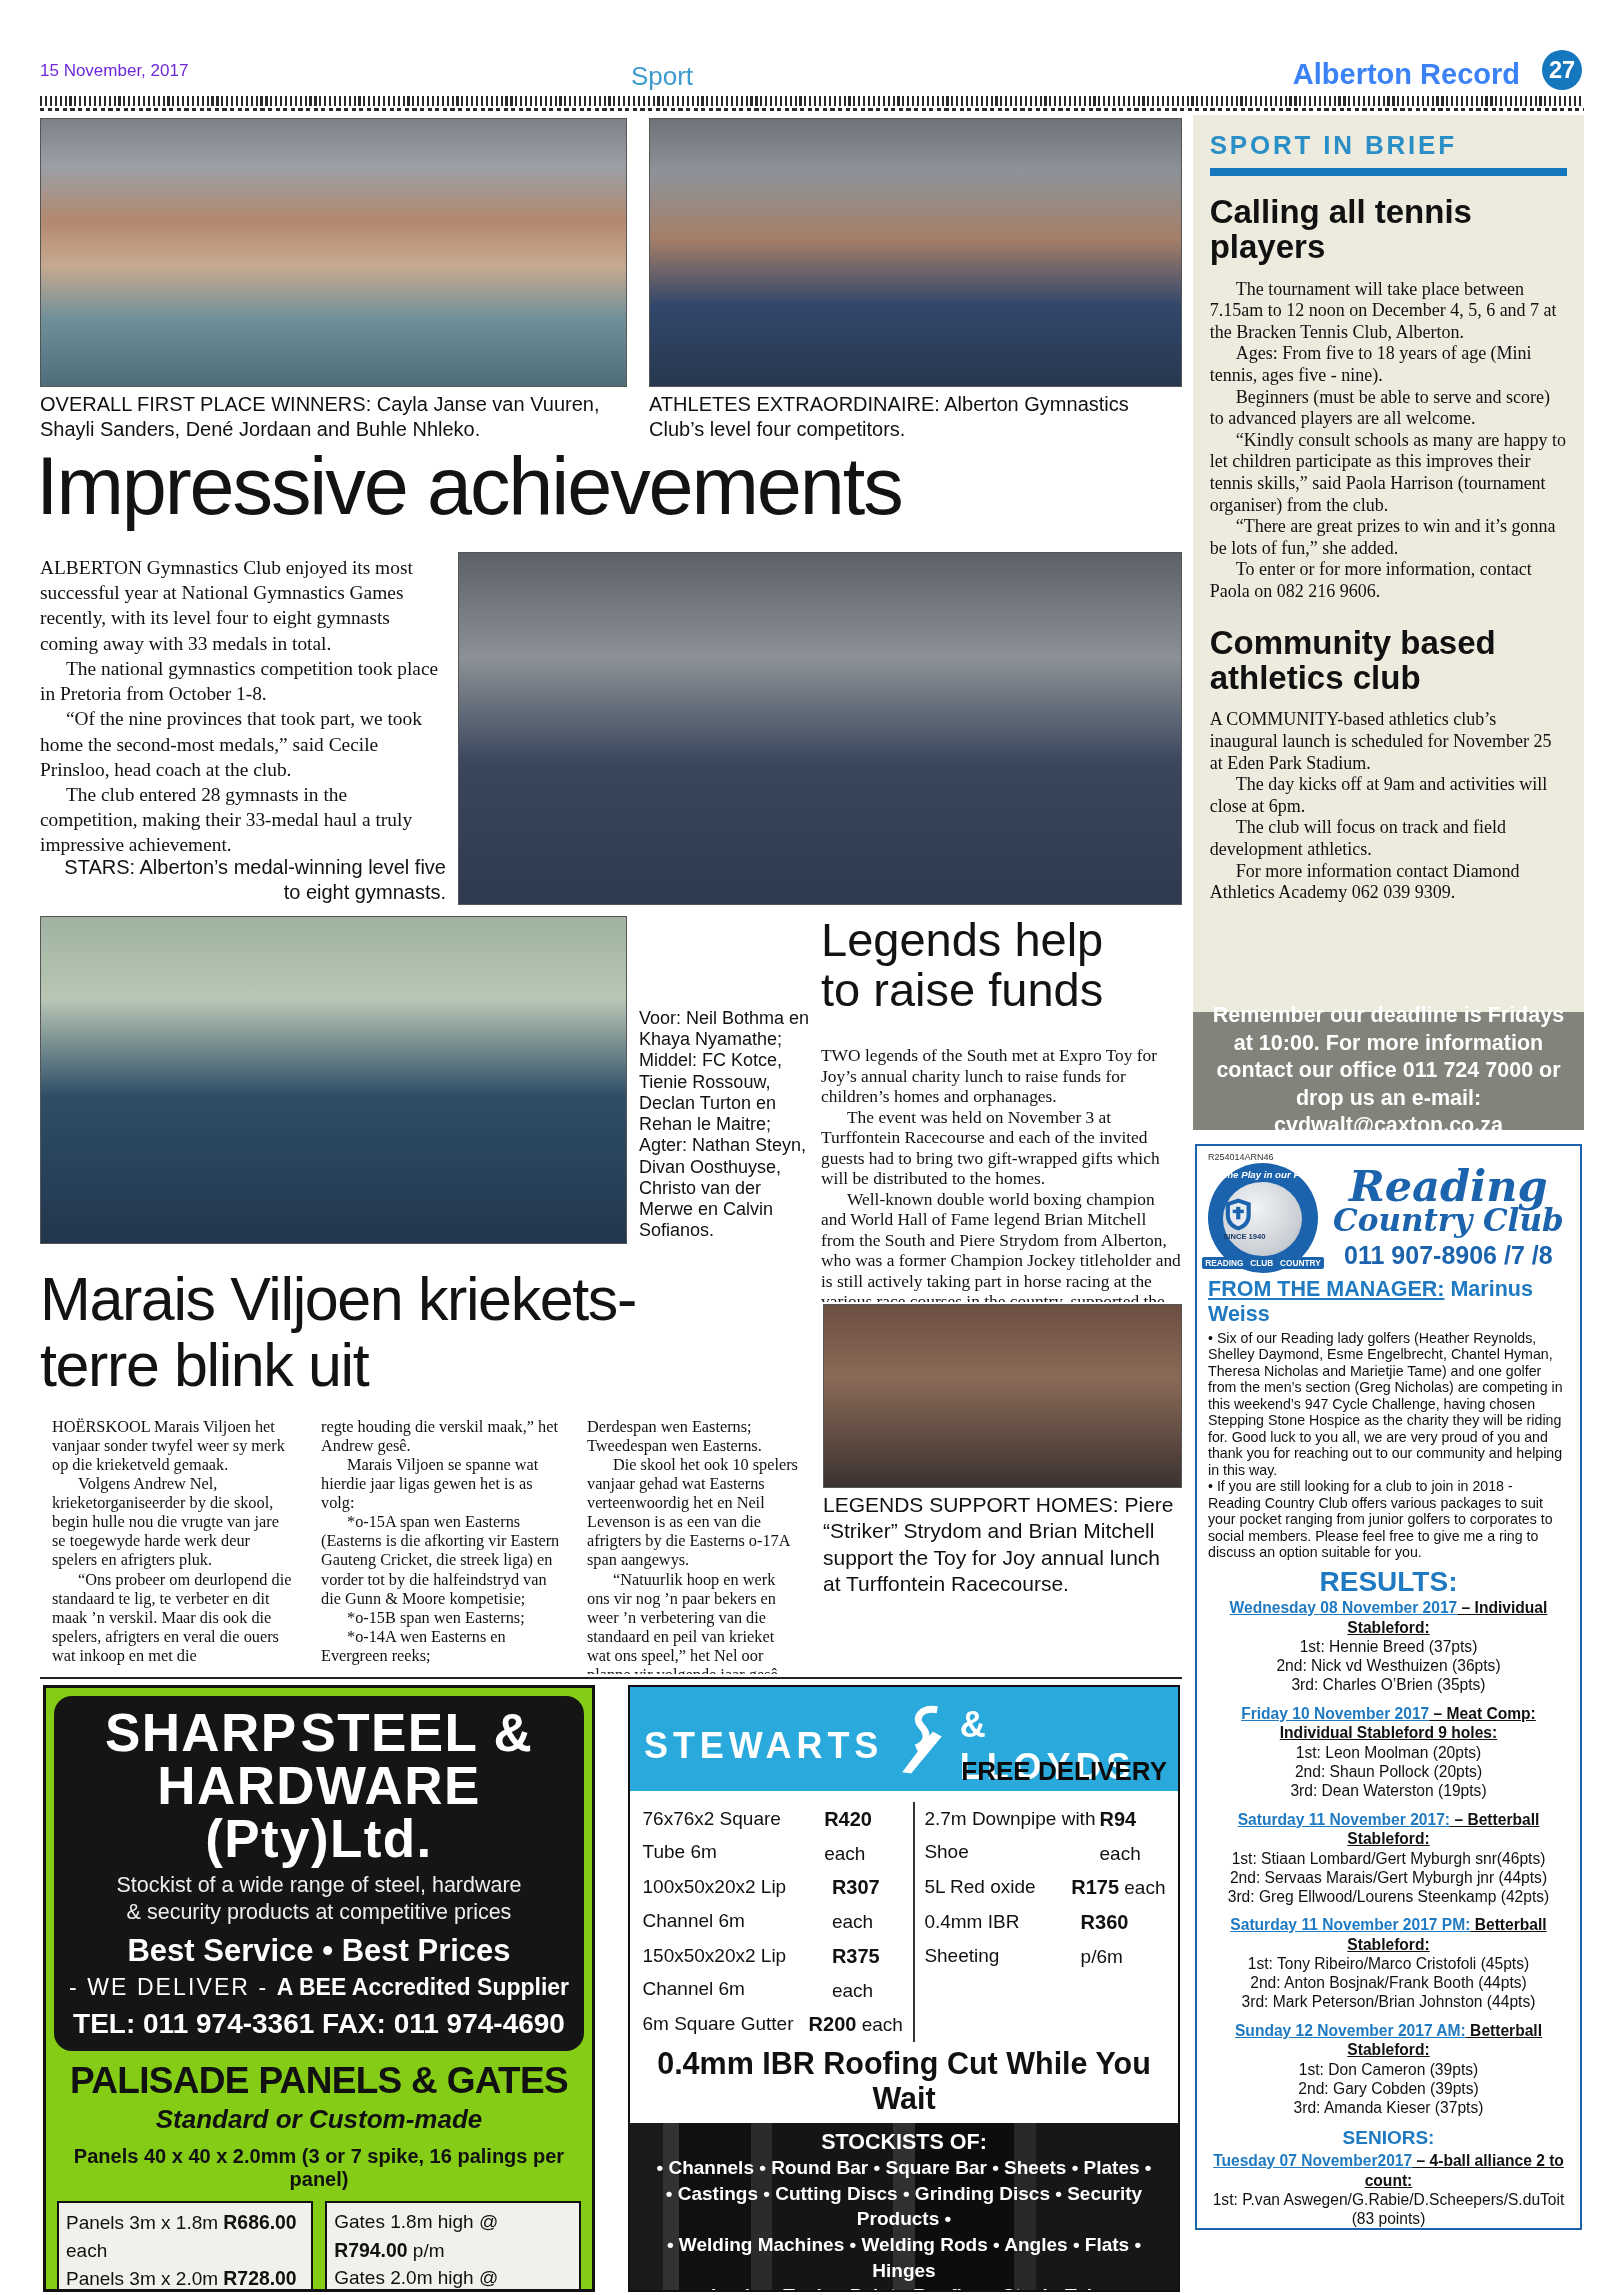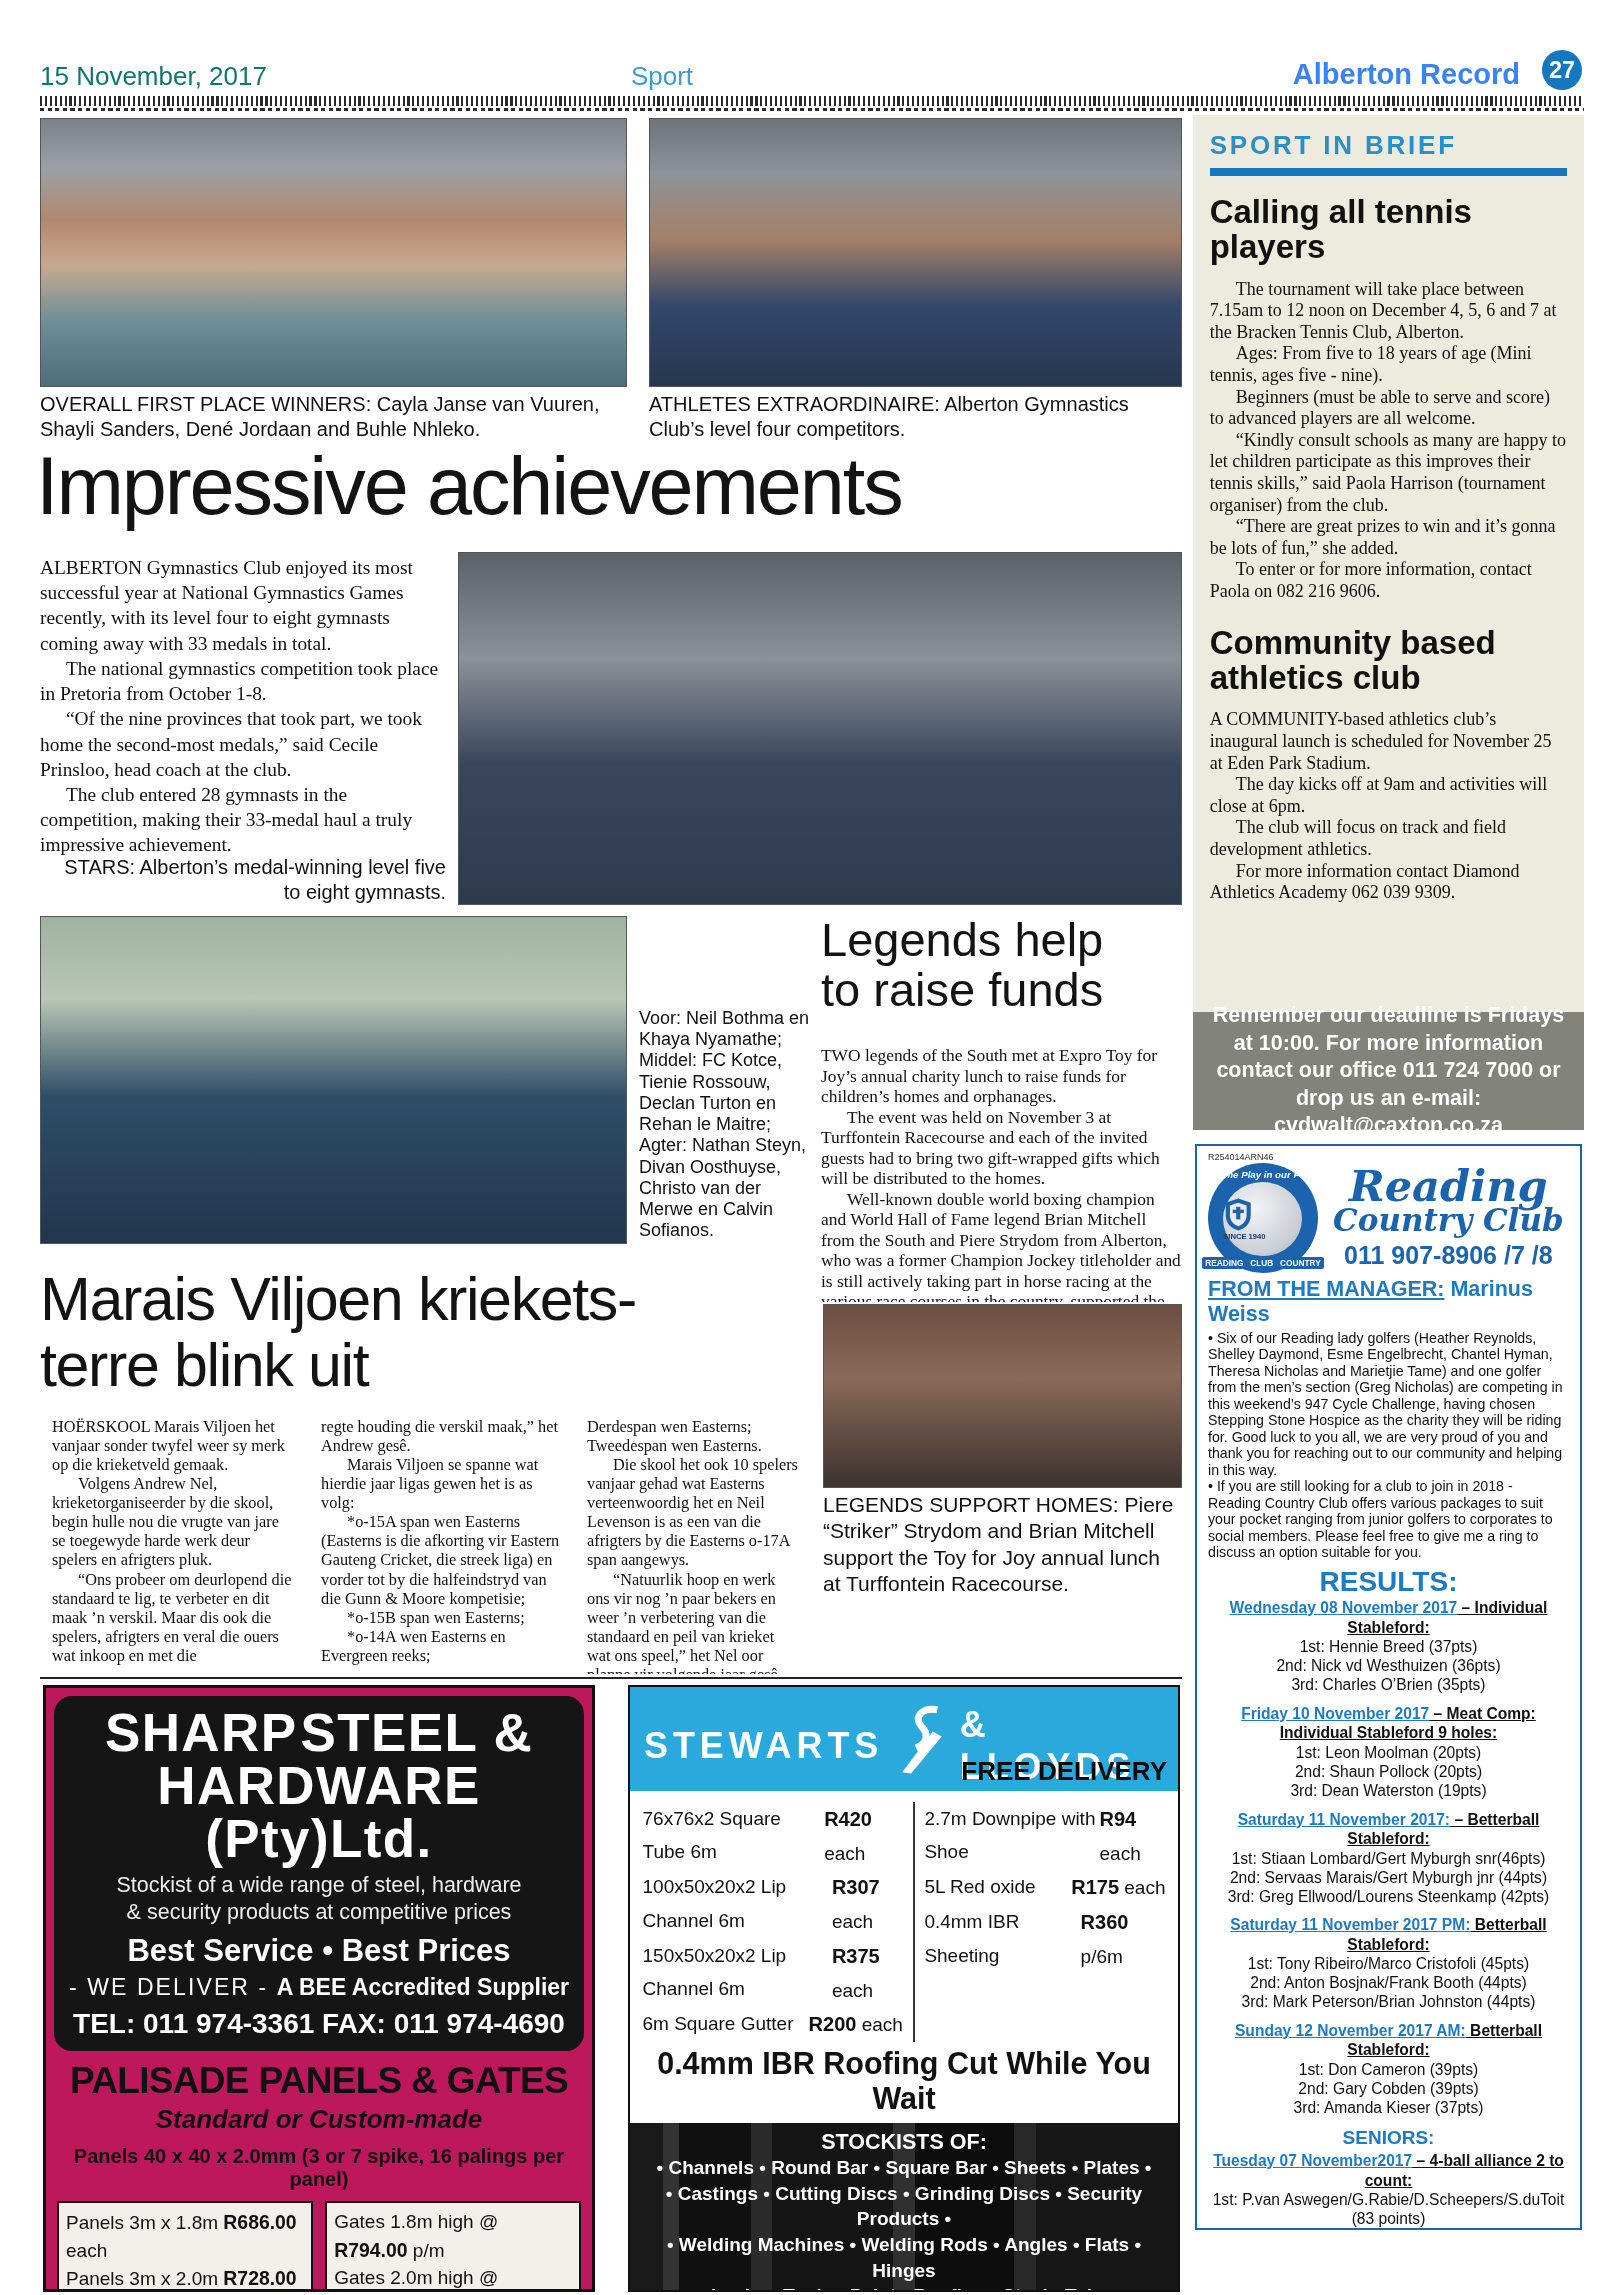--- a/index.html
+++ b/index.html
@@ -2,21 +2,21 @@
 <html style="font-size:11px"><head>
 <meta charset="utf-8">
 <style>
   html,body{margin:0;padding:0;background:#ffffff;}
   #page{position:relative;width:1624px;height:2295px;background:#ffffff;overflow:hidden;
         font-family:"Liberation Sans","DejaVu Sans",sans-serif;color:#111;}
   .abs{position:absolute;}
   .serif{font-family:"Liberation Serif","DejaVu Serif",serif;}
 
   
-  .hdr-date{font-size:26px;color:#0f766e;}
+  .hdr-date{font-size:17px;color:#6d28d9;}
   .hdr-section{font-size:26px;color:#3d9bd0;}
   .hdr-pub{font-size:29px;font-weight:bold;color:#3b82f6;}
   .pagenum{width:40px;height:40px;border-radius:50%;background:#1577bd;color:#fff;
            font-size:23.6px;font-weight:bold;display:flex;align-items:center;justify-content:center;}
   .rule-ticks{height:9.7px;background:repeating-linear-gradient(90deg,#2a2a2a 0 2.1px,#fff 2.1px 4.9px);}
   .rule-dots{height:2.1px;background:repeating-linear-gradient(90deg,#2a2a2a 0 4.2px,#fff 4.2px 7.6px);margin-top:2.8px;}
 
   
   .photo{border:0.7px solid #555;}
   .photo-gym1{background:linear-gradient(180deg,#7d8288 0%,#9aa0a5 18%,#b3886f 38%,#c7a98f 55%,#6f8f99 75%,#4e6f7a 100%);}
@@ -73,21 +73,21 @@
   .rcc-bullets p{margin:0;}
   .res-title{font-size:28px;font-weight:bold;color:#1f7ac2;text-align:center;}
   .res-sec{text-align:center;margin-bottom:9.7px;}
   .res-head{font-size:15.6px;line-height:1.25;}
   .res-date{color:#1f7ac2;font-weight:bold;text-decoration:underline;}
   .res-comp{color:#111;font-weight:bold;text-decoration:underline;}
   .res-place{font-size:15.6px;line-height:1.22;}
   .group-title{font-size:19px;font-weight:bold;color:#1f7ac2;text-align:center;margin:4.2px 0 2.8px;}
 
   
-  .sharp-box{border:3.5px solid #111;box-sizing:border-box;background:#be185d;overflow:hidden;}
+  .sharp-box{border:3.5px solid #111;box-sizing:border-box;background:#84cc16;overflow:hidden;}
   .sharp-black{background:#151515;color:#fff;border-radius:18px;margin:8.3px;padding:9.7px 7px 11px;text-align:center;}
   .sharp-brand{font-size:53px;font-weight:bold;letter-spacing:1.4px;line-height:1;}
   .sharp-sub{font-size:21.5px;color:#eee;margin-top:7px;line-height:1.25;}
   .sharp-best{font-size:31px;font-weight:bold;margin-top:7px;}
   .sharp-deliver{font-size:23px;margin-top:5.6px;letter-spacing:2.1px;}
   .sharp-deliver b{letter-spacing:0;}
   .sharp-tel{font-size:28px;font-weight:bold;margin-top:7px;}
   .sharp-palisade{font-size:37px;font-weight:bold;text-align:center;letter-spacing:-0.7px;}
   .sharp-custom{font-size:26px;font-weight:bold;font-style:italic;text-align:center;margin-top:2.8px;}
   .sharp-spec{font-size:20px;font-weight:bold;text-align:center;margin-top:9.7px;}

